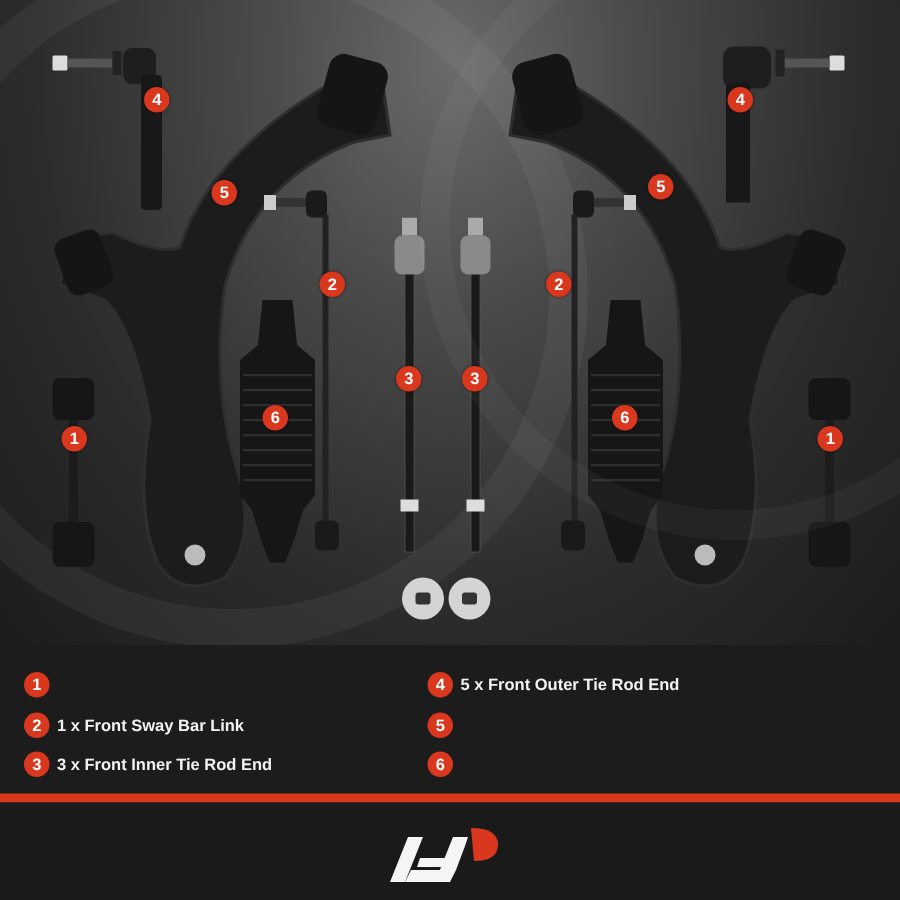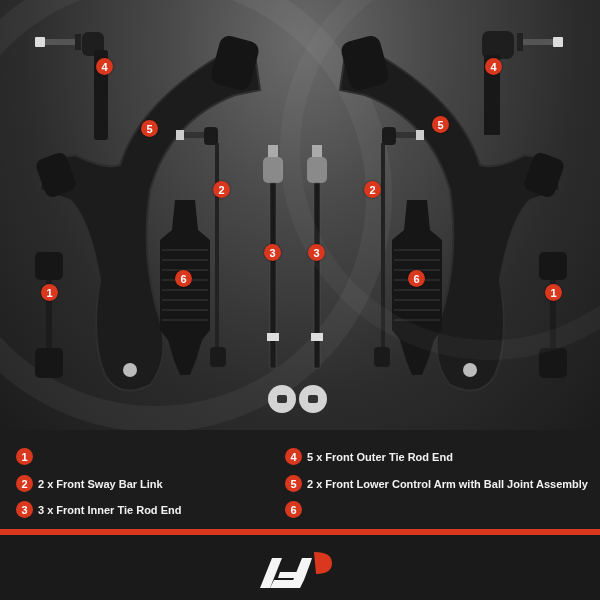--- a/index.html
+++ b/index.html
@@ -201,33 +201,32 @@
   </div>
   <div class="badge" style="left:545px;top:284px;">1</div>
 </div>
 
 <div class="legend">
   <div class="legend-item" style="left:16px;top:18px;">
     <span class="num">1</span>
   </div>
   <div class="legend-item" style="left:16px;top:45px;">
     <span class="num">2</span>
-    <span>2 x Front Sway Bar Link</span>
+    <span>1 x Front Sway Bar Link</span>
   </div>
   <div class="legend-item" style="left:16px;top:71px;">
     <span class="num">3</span>
     <span>3 x Front Inner Tie Rod End</span>
   </div>
   <div class="legend-item" style="left:285px;top:18px;">
     <span class="num">4</span>
     <span>5 x Front Outer Tie Rod End</span>
   </div>
   <div class="legend-item" style="left:285px;top:45px;">
     <span class="num">5</span>
-    <span>2 x Front Lower Control Arm with Ball Joint Assembly</span>
   </div>
   <div class="legend-item" style="left:285px;top:71px;">
     <span class="num">6</span>
   </div>
 </div>
 
 <div class="divider"></div>
 
 <div class="footer">
   <div class="logo">

